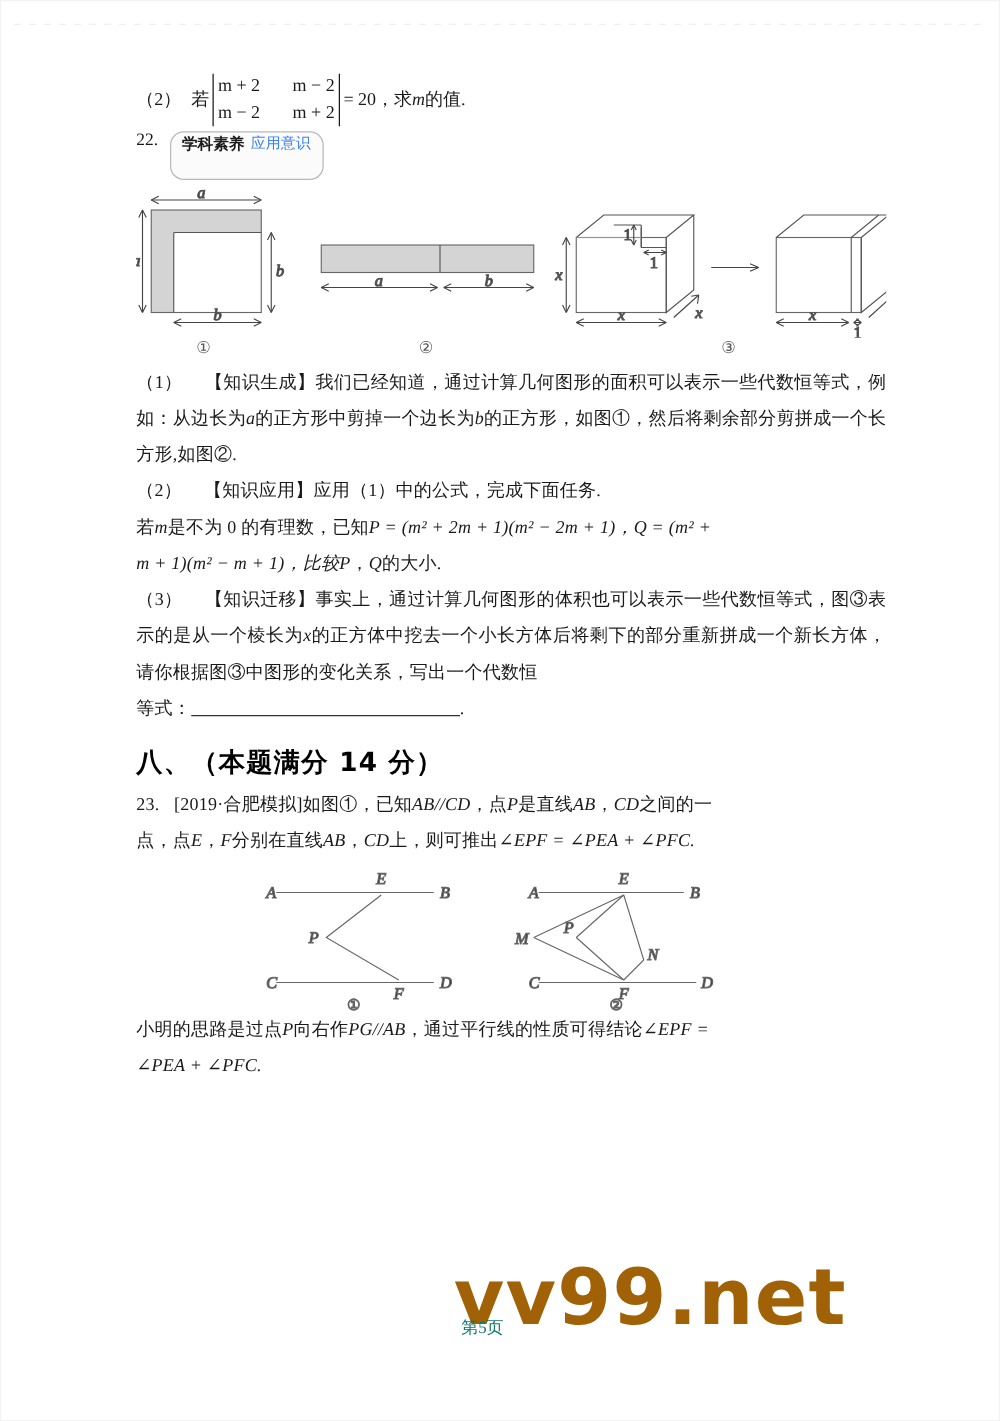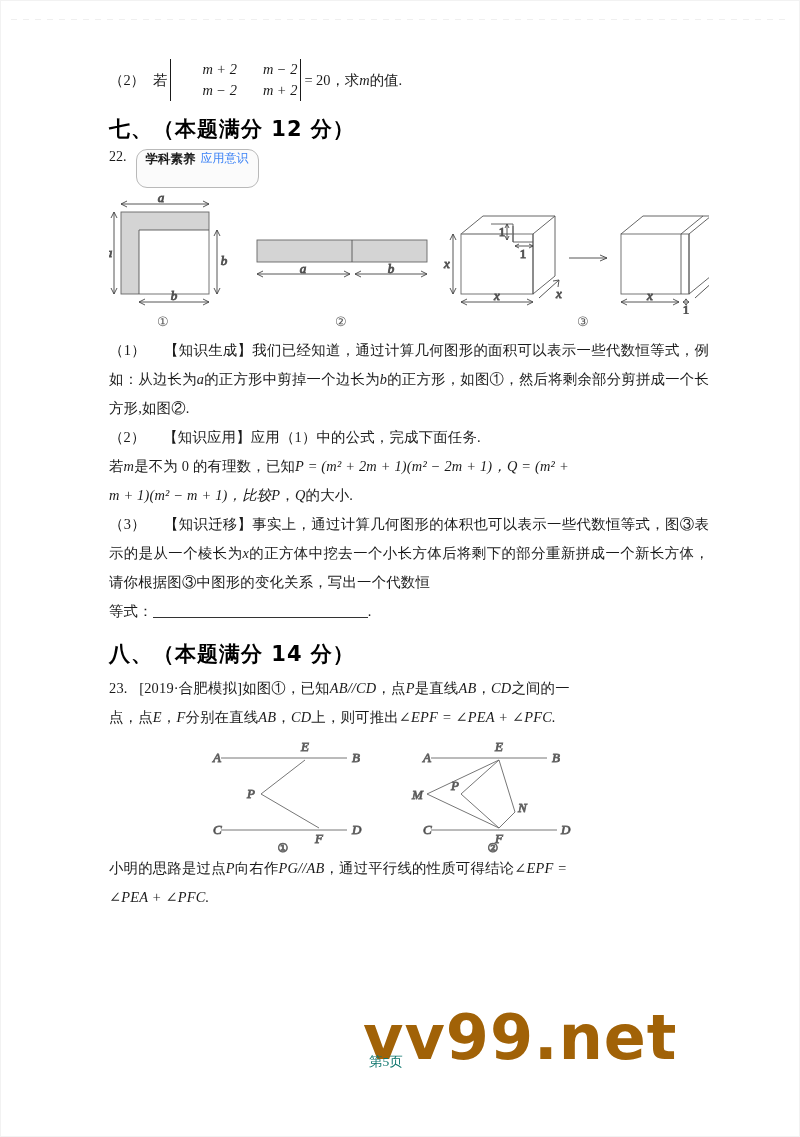--- a/index.html
+++ b/index.html
@@ -60,24 +60,22 @@
     width: 1px;
     height: 42px;
     background: #1a1a1a;
     margin: 0 3px;
   }
   .matrix {
     display: inline-grid;
     grid-template-columns: auto auto;
     column-gap: 26px;
     row-gap: 0px;
-    font-style: italic;
     line-height: 21px;
     text-align: center;
-    margin-left: 28px;
   }
 
   
   .sec-head {
     font-family: "DejaVu Sans", "Liberation Sans", sans-serif;
     font-weight: 700;
     font-size: 21px;
     letter-spacing: 1px;
     margin: 14px 0 6px 0;
     color: #000;
@@ -186,21 +184,20 @@
         <span>m − 2</span>
         <span>m − 2</span>
         <span>m + 2</span>
       </span>
       <span class="bar"></span>
       <span>= 20，求</span>
       <span class="it">m</span>
       <span>的值.</span>
     </div>
 
-    <div class="sec-head">七、（本题满分 12 分）</div>
 
     <div class="qnum-row">
       <span>22.</span>
       <span class="badge">
         <span class="b1">学科素养</span>
         <span class="b2">应用意识</span>
       </span>
     </div>
 
     <div class="figstrip">

